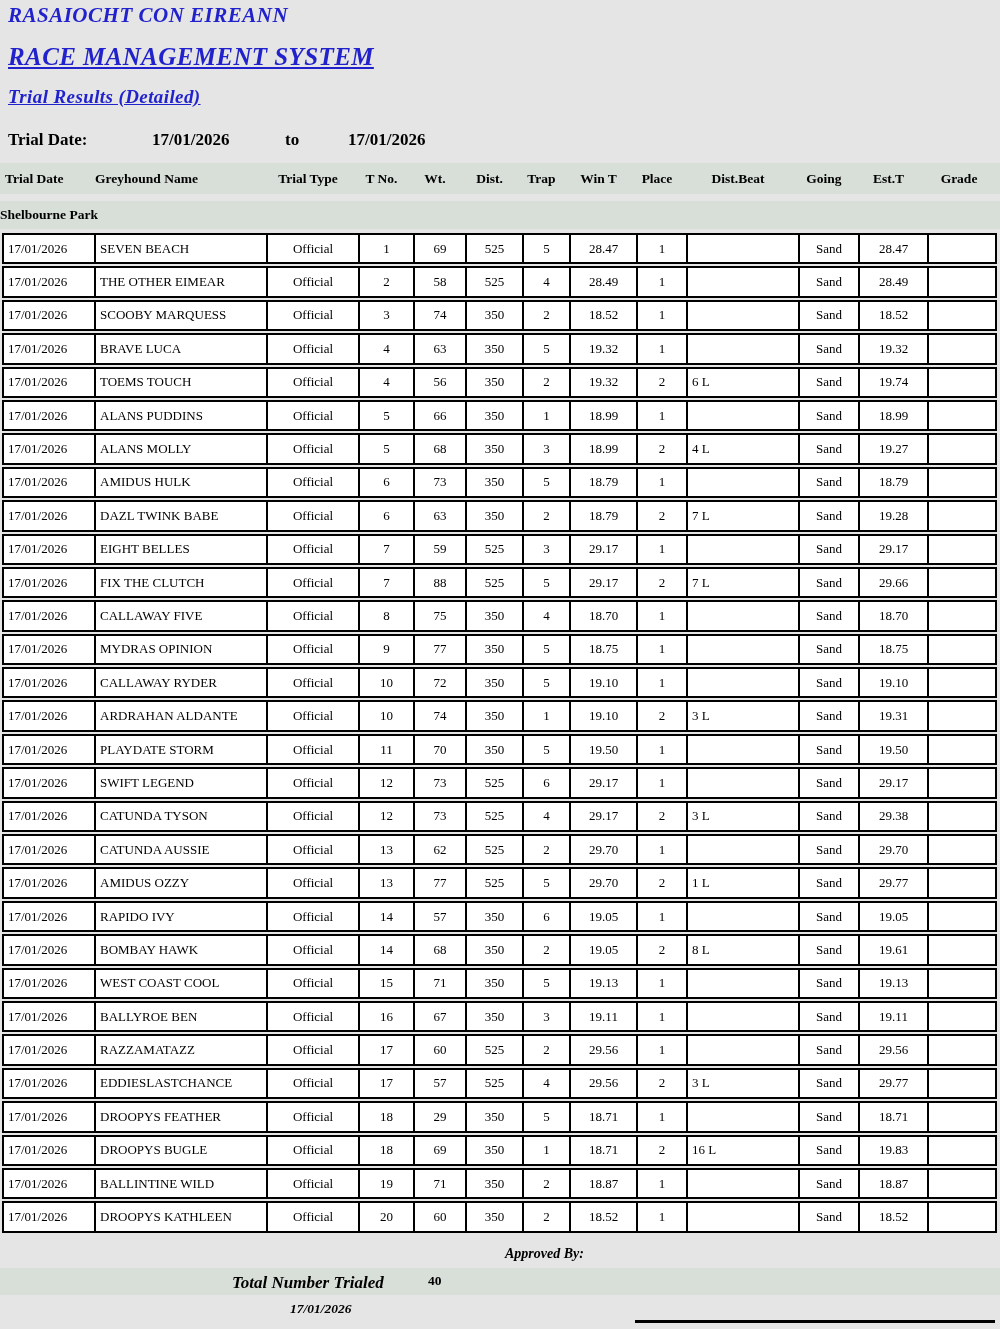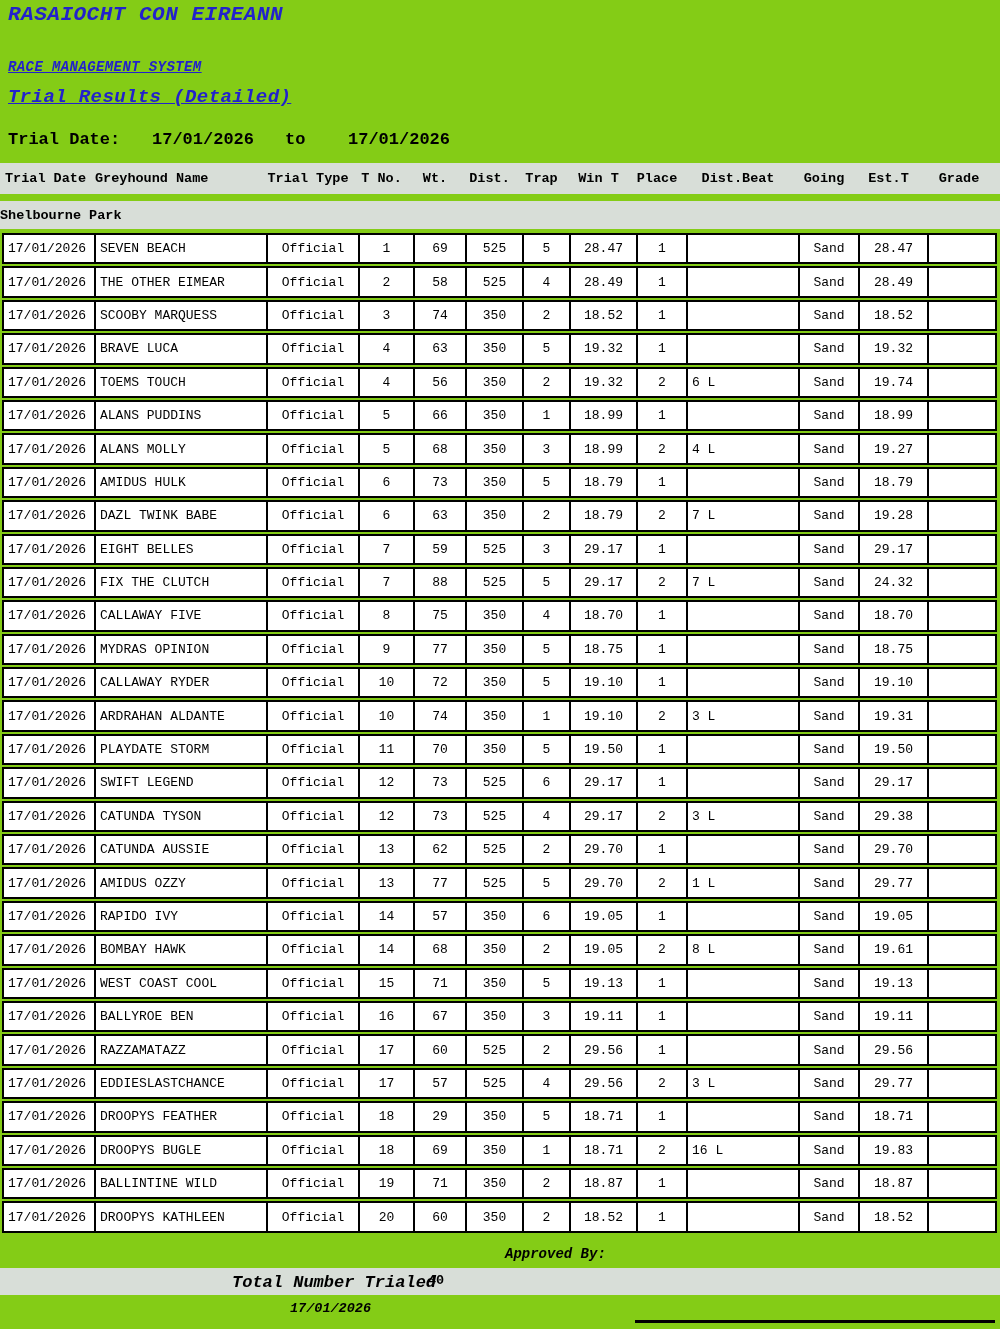--- a/index.html
+++ b/index.html
@@ -1,31 +1,31 @@
 <!DOCTYPE html>
 <html><head>
 <meta charset="utf-8">
 <style>
   html,body{margin:0;padding:0;background:#ffffff;}
   .page{
     position:relative;
     width:1000px;height:1329px;
-    background:#84cc16;
-    font-family:Liberation Mono, monospace;
+    background:#e5e5e5;
+    font-family:Liberation Serif, serif;
     color:#000;
     overflow:hidden;
   }
   .title1{
     position:absolute;left:8px;top:3px;
     font-size:21px;font-weight:bold;font-style:italic;
     color:#2222cc;letter-spacing:.5px;
   }
   .title2{
-    position:absolute;left:8px;top:59px;
-    font-size:14px;font-weight:bold;font-style:italic;
+    position:absolute;left:8px;top:43px;
+    font-size:25px;font-weight:bold;font-style:italic;
     color:#2222cc;text-decoration:underline;letter-spacing:.4px;
   }
   .title3{
     position:absolute;left:8px;top:86px;
     font-size:19px;font-weight:bold;font-style:italic;
     color:#2222cc;text-decoration:underline;letter-spacing:.4px;
   }
   .trialdate-row{position:absolute;left:0;top:130px;width:100%;height:22px;font-size:17px;font-weight:bold;}
   .trialdate-row span{position:absolute;top:0;}
   .td-label{left:8px;}
@@ -262,21 +262,21 @@
         <div class="td left">FIX THE CLUTCH</div>
         <div class="td">Official</div>
         <div class="td">7</div>
         <div class="td">88</div>
         <div class="td">525</div>
         <div class="td">5</div>
         <div class="td">29.17</div>
         <div class="td">2</div>
         <div class="td left">7 L</div>
         <div class="td">Sand</div>
-        <div class="td">24.32</div>
+        <div class="td">29.66</div>
         <div class="td"></div>
       </div>
       <div class="trow grid13">
         <div class="td left">17/01/2026</div>
         <div class="td left">CALLAWAY FIVE</div>
         <div class="td">Official</div>
         <div class="td">8</div>
         <div class="td">75</div>
         <div class="td">350</div>
         <div class="td">4</div>

